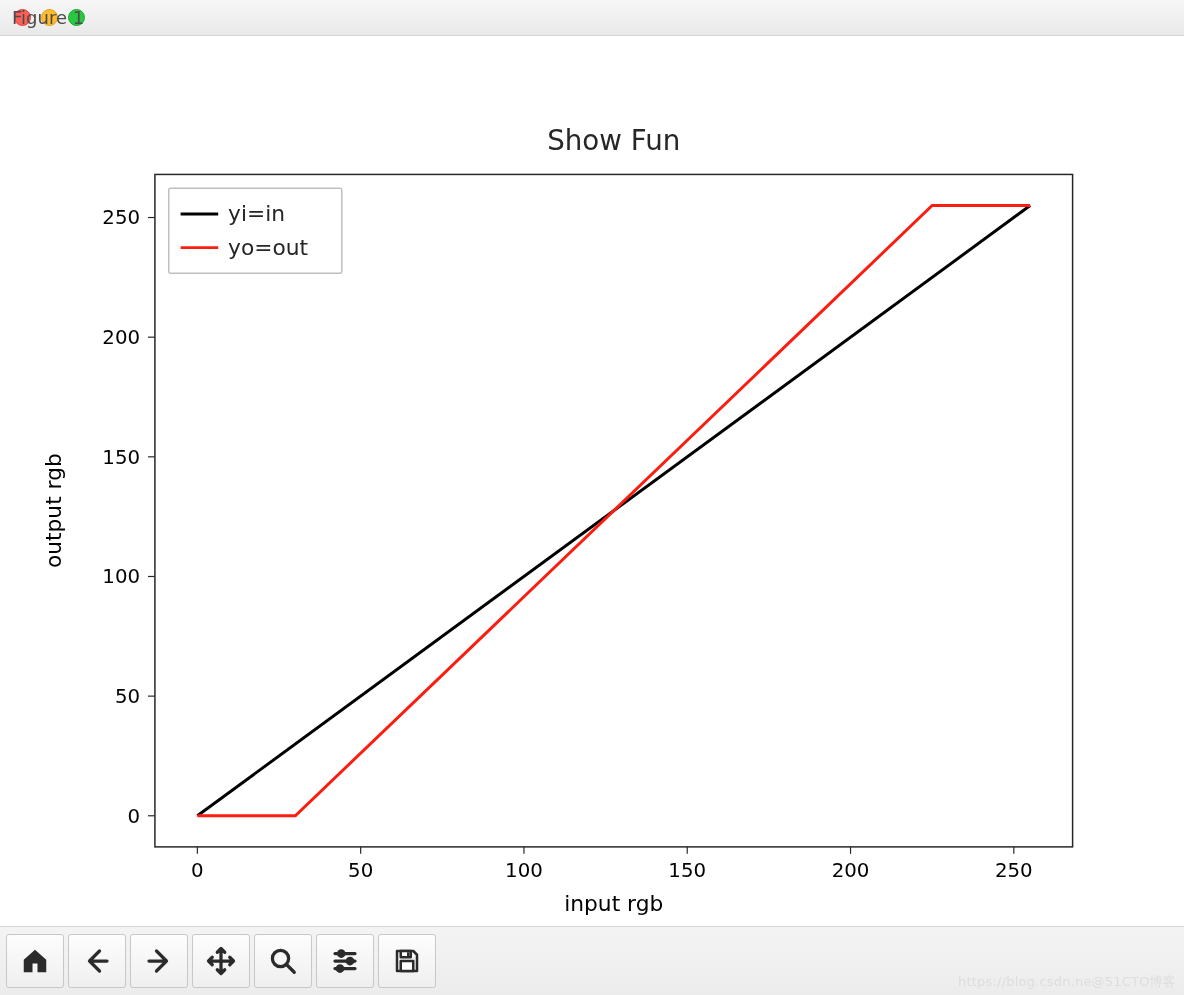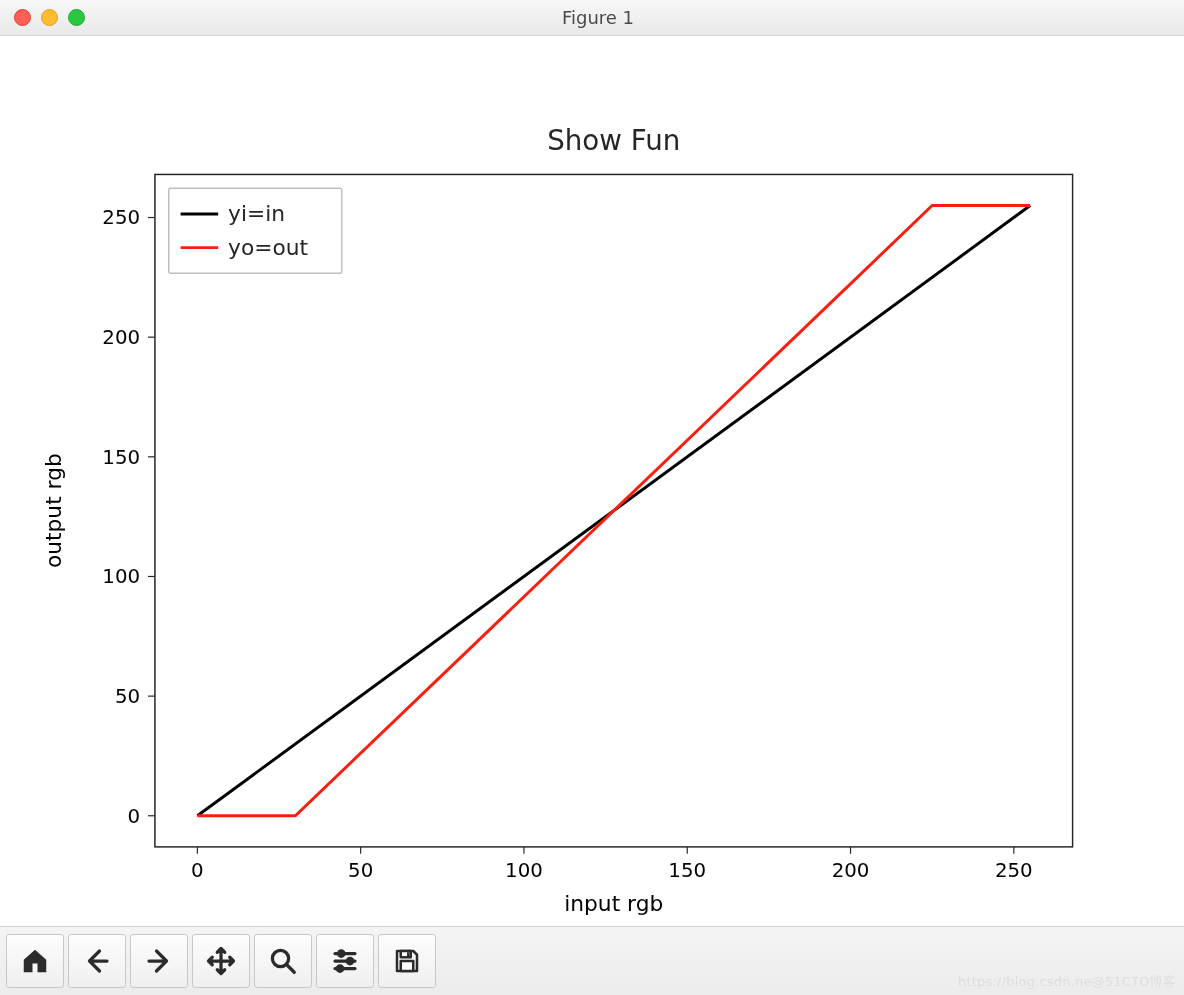--- a/index.html
+++ b/index.html
@@ -3,21 +3,21 @@
 <meta charset="utf-8">
 <style>
   html,body{margin:0;padding:0;width:1184px;height:995px;background:#fff;font-family:"DejaVu Sans","Helvetica Neue",Arial,sans-serif;color:#1a1a1a;}
   .window{width:1184px;height:995px;display:flex;flex-direction:column;background:#fff;}
   .titlebar{height:35px;background:linear-gradient(#f7f7f7,#e9e9e9);border-bottom:1px solid #d5d5d5;display:flex;align-items:center;position:relative;}
   .traffic{display:flex;gap:10px;margin-left:14px;}
   .dot{width:15px;height:15px;border-radius:50%;}
   .dot.red{background:#ff5f57;border:1px solid #e14139;}
   .dot.yellow{background:#febc2e;border:1px solid #dfa023;}
   .dot.green{background:#28c840;border:1px solid #1ea830;}
-  .titlebar-title{position:absolute;left:12px;right:0;text-align:center;font-size:18px;color:#4b4b4b;pointer-events:none;}
+  .titlebar-title{position:absolute;left:12px;right:0;font-size:18px;color:#4b4b4b;pointer-events:none;}
   .canvas-area{flex:1;background:#fff;position:relative;}
   .toolbar{height:60px;background:linear-gradient(#f4f4f4,#ececec);border-top:1px solid #d5d5d5;display:flex;align-items:center;padding:4px 6px;gap:4px;}
   .tbtn{width:56px;height:52px;border:1px solid #c8c8c8;border-radius:3px;background:linear-gradient(#fdfdfd,#efefef);display:flex;align-items:center;justify-content:center;cursor:pointer;}
   .tbtn svg{width:30px;height:30px;stroke:#2b2b2b;fill:none;stroke-width:2.6;stroke-linecap:round;stroke-linejoin:round;}
   .tbtn.home svg{fill:#2b2b2b;stroke:none;}
   .tbtn.save svg{fill:#2b2b2b;stroke:#2b2b2b;stroke-width:2;}
   .watermark{position:absolute;right:8px;bottom:4px;font-size:13px;color:#ddd;letter-spacing:0.2px;}
   
   svg.chart{position:absolute;inset:0;width:100%;height:100%;}
   .title{font-size:28px;fill:#262626;}

